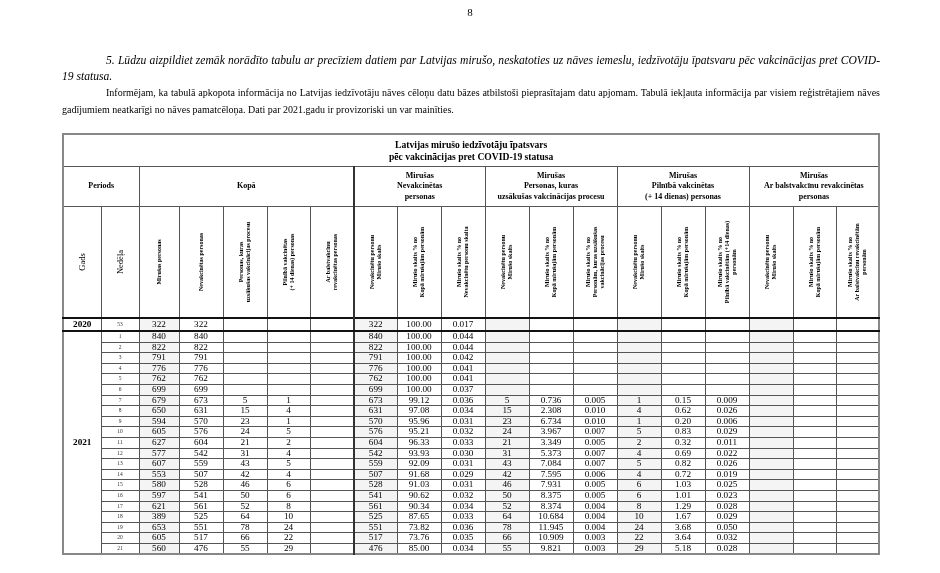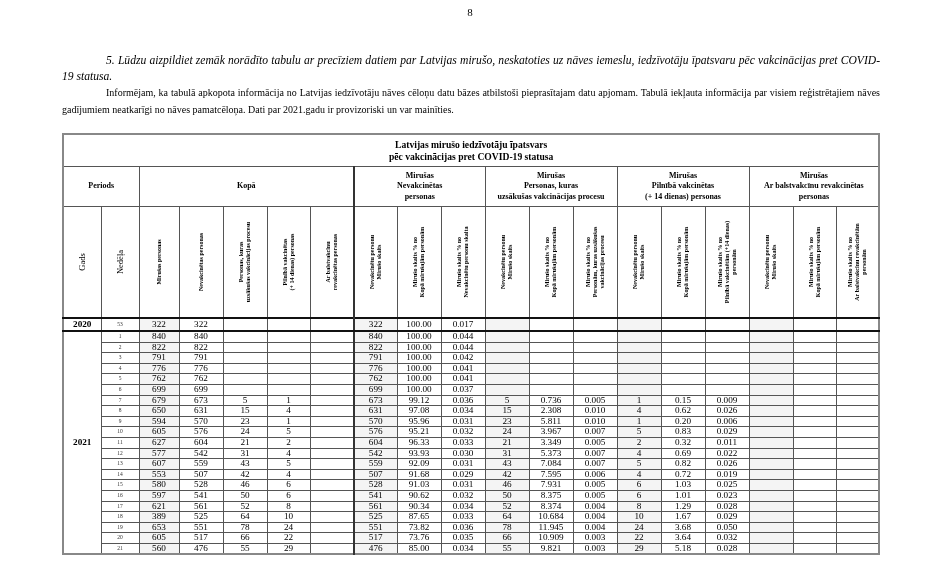--- a/index.html
+++ b/index.html
@@ -394,21 +394,21 @@
         <td class="wk">9</td>
         <td class="sh">594</td>
         <td class="">570</td>
         <td class="">23</td>
         <td class="">1</td>
         <td class=""></td>
         <td class="sh thick-l">570</td>
         <td class="">95.96</td>
         <td class="">0.031</td>
         <td class="sh">23</td>
-        <td class="">5.811</td>
+        <td class="">6.734</td>
         <td class="">0.010</td>
         <td class="sh">1</td>
         <td class="">0.20</td>
         <td class="">0.006</td>
         <td class="sh"></td>
         <td class=""></td>
         <td class=""></td>
       </tr>
       <tr class="dr">
         <td class="wk">10</td>

